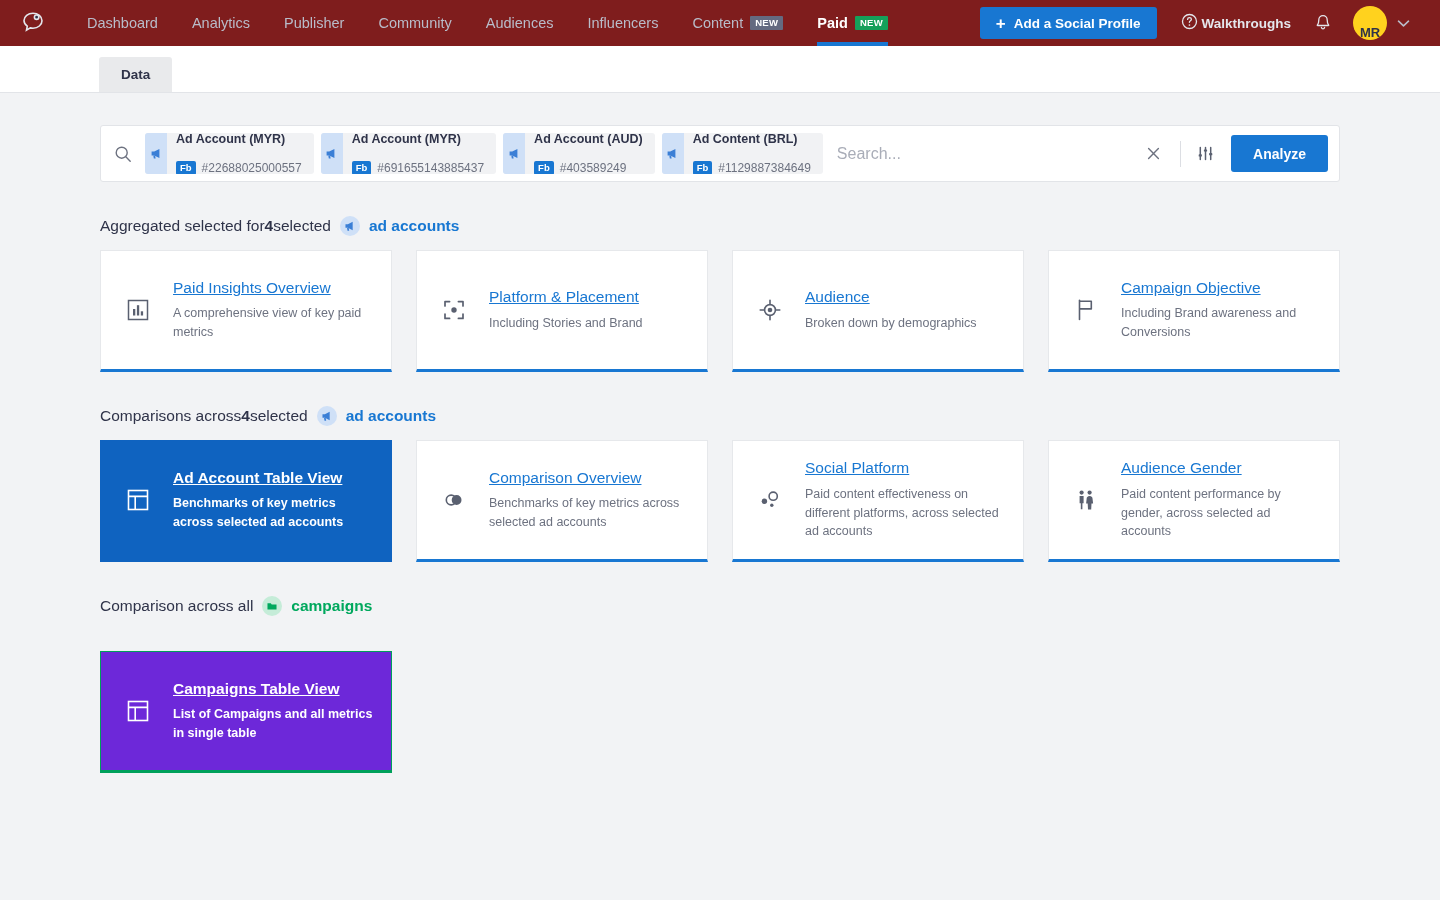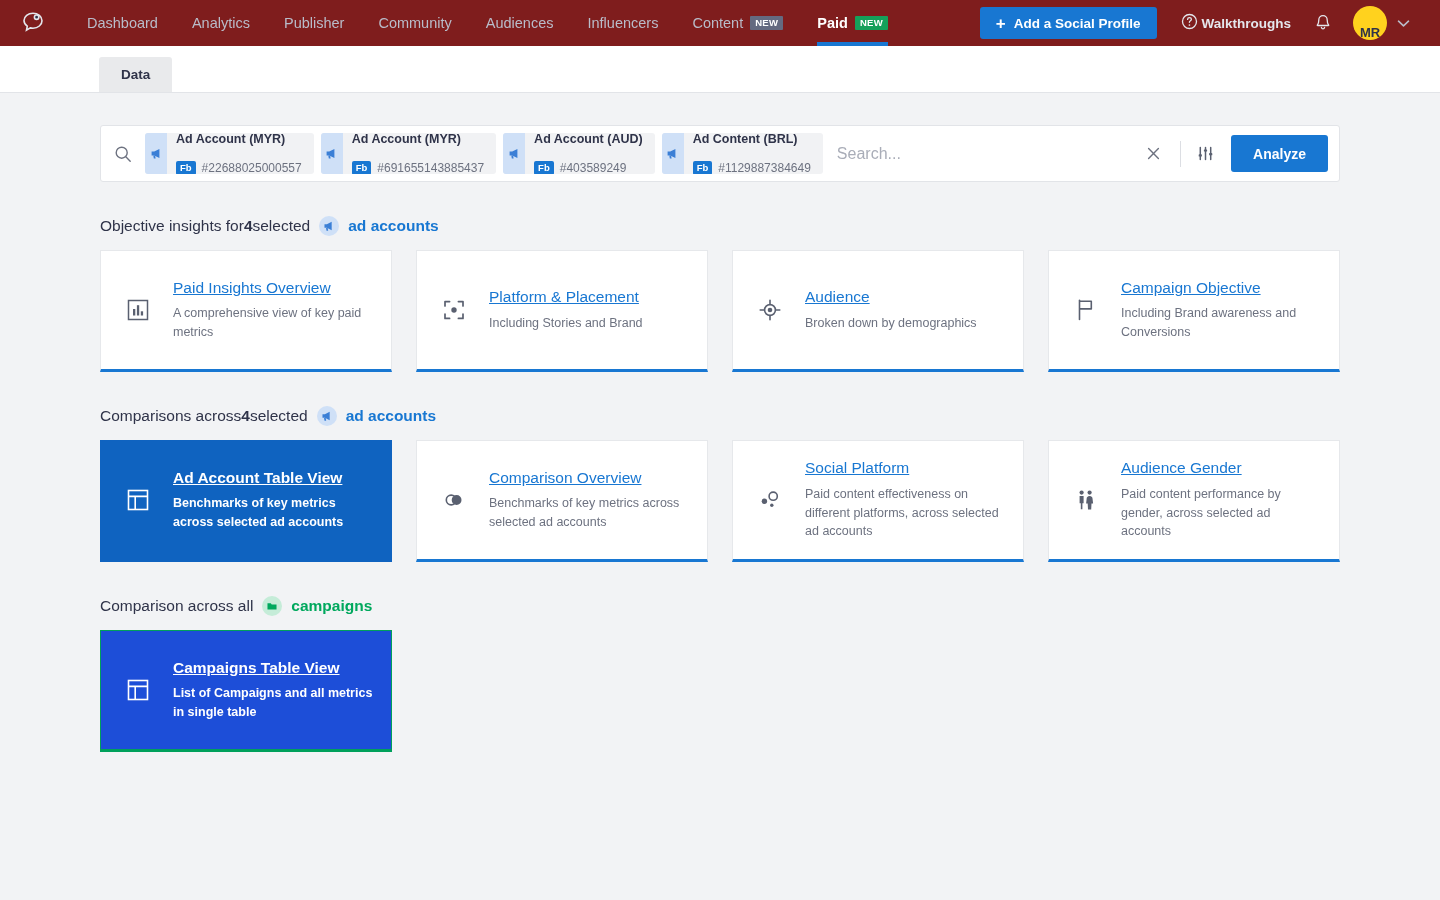--- a/index.html
+++ b/index.html
@@ -228,23 +228,24 @@
     align-items: center;
     padding: 0 18px 0 20px;
     cursor: pointer;
   }
   .card.filled-blue {
     background: #0f63c0;
     border-color: #0f63c0;
     border-bottom-color: #0f63c0;
   }
   .card.filled-green {
-    background: #1d4ed8;
+    background: #6d28d9;
     border-color: #00a05b;
     border-bottom-color: #00a05b;
+    margin-top: 21px;
   }
   .card-icon {
     width: 34px;
     flex: 0 0 34px;
     display: flex; align-items: center; justify-content: center;
     margin-right: 18px;
   }
   .card-text { display: flex; flex-direction: column; }
   .card-title {
     font-size: 15.5px;
@@ -446,21 +447,21 @@
           <rect x="12.1" y="8.1" width="3.2" height="2.2" rx=".6" fill="#5a6070"></rect>
         </svg>
       </div>
 
       <button class="analyze-btn">Analyze</button>
     </div>
   </div>
 
   <div class="section">
     <div class="section-title">
-      <span>Objective insights for </span>
+      <span>Aggregated selected for </span>
       <span class="strong">4</span>
       <span> selected</span>
       <span class="pill-icon pill-blue">
         <svg width="12" height="12" viewBox="0 0 13 13" fill="none">
           <path d="M1.6 4.6h2.6L9.4 2v9L4.2 8.4H1.6z" fill="#3b7fd6"></path>
           <path d="M3.3 8.6l.5 3h1.8l-.5-3z" fill="#3b7fd6"></path>
         </svg>
       </span>
       <span class="link-blue">ad accounts</span>
     </div>

